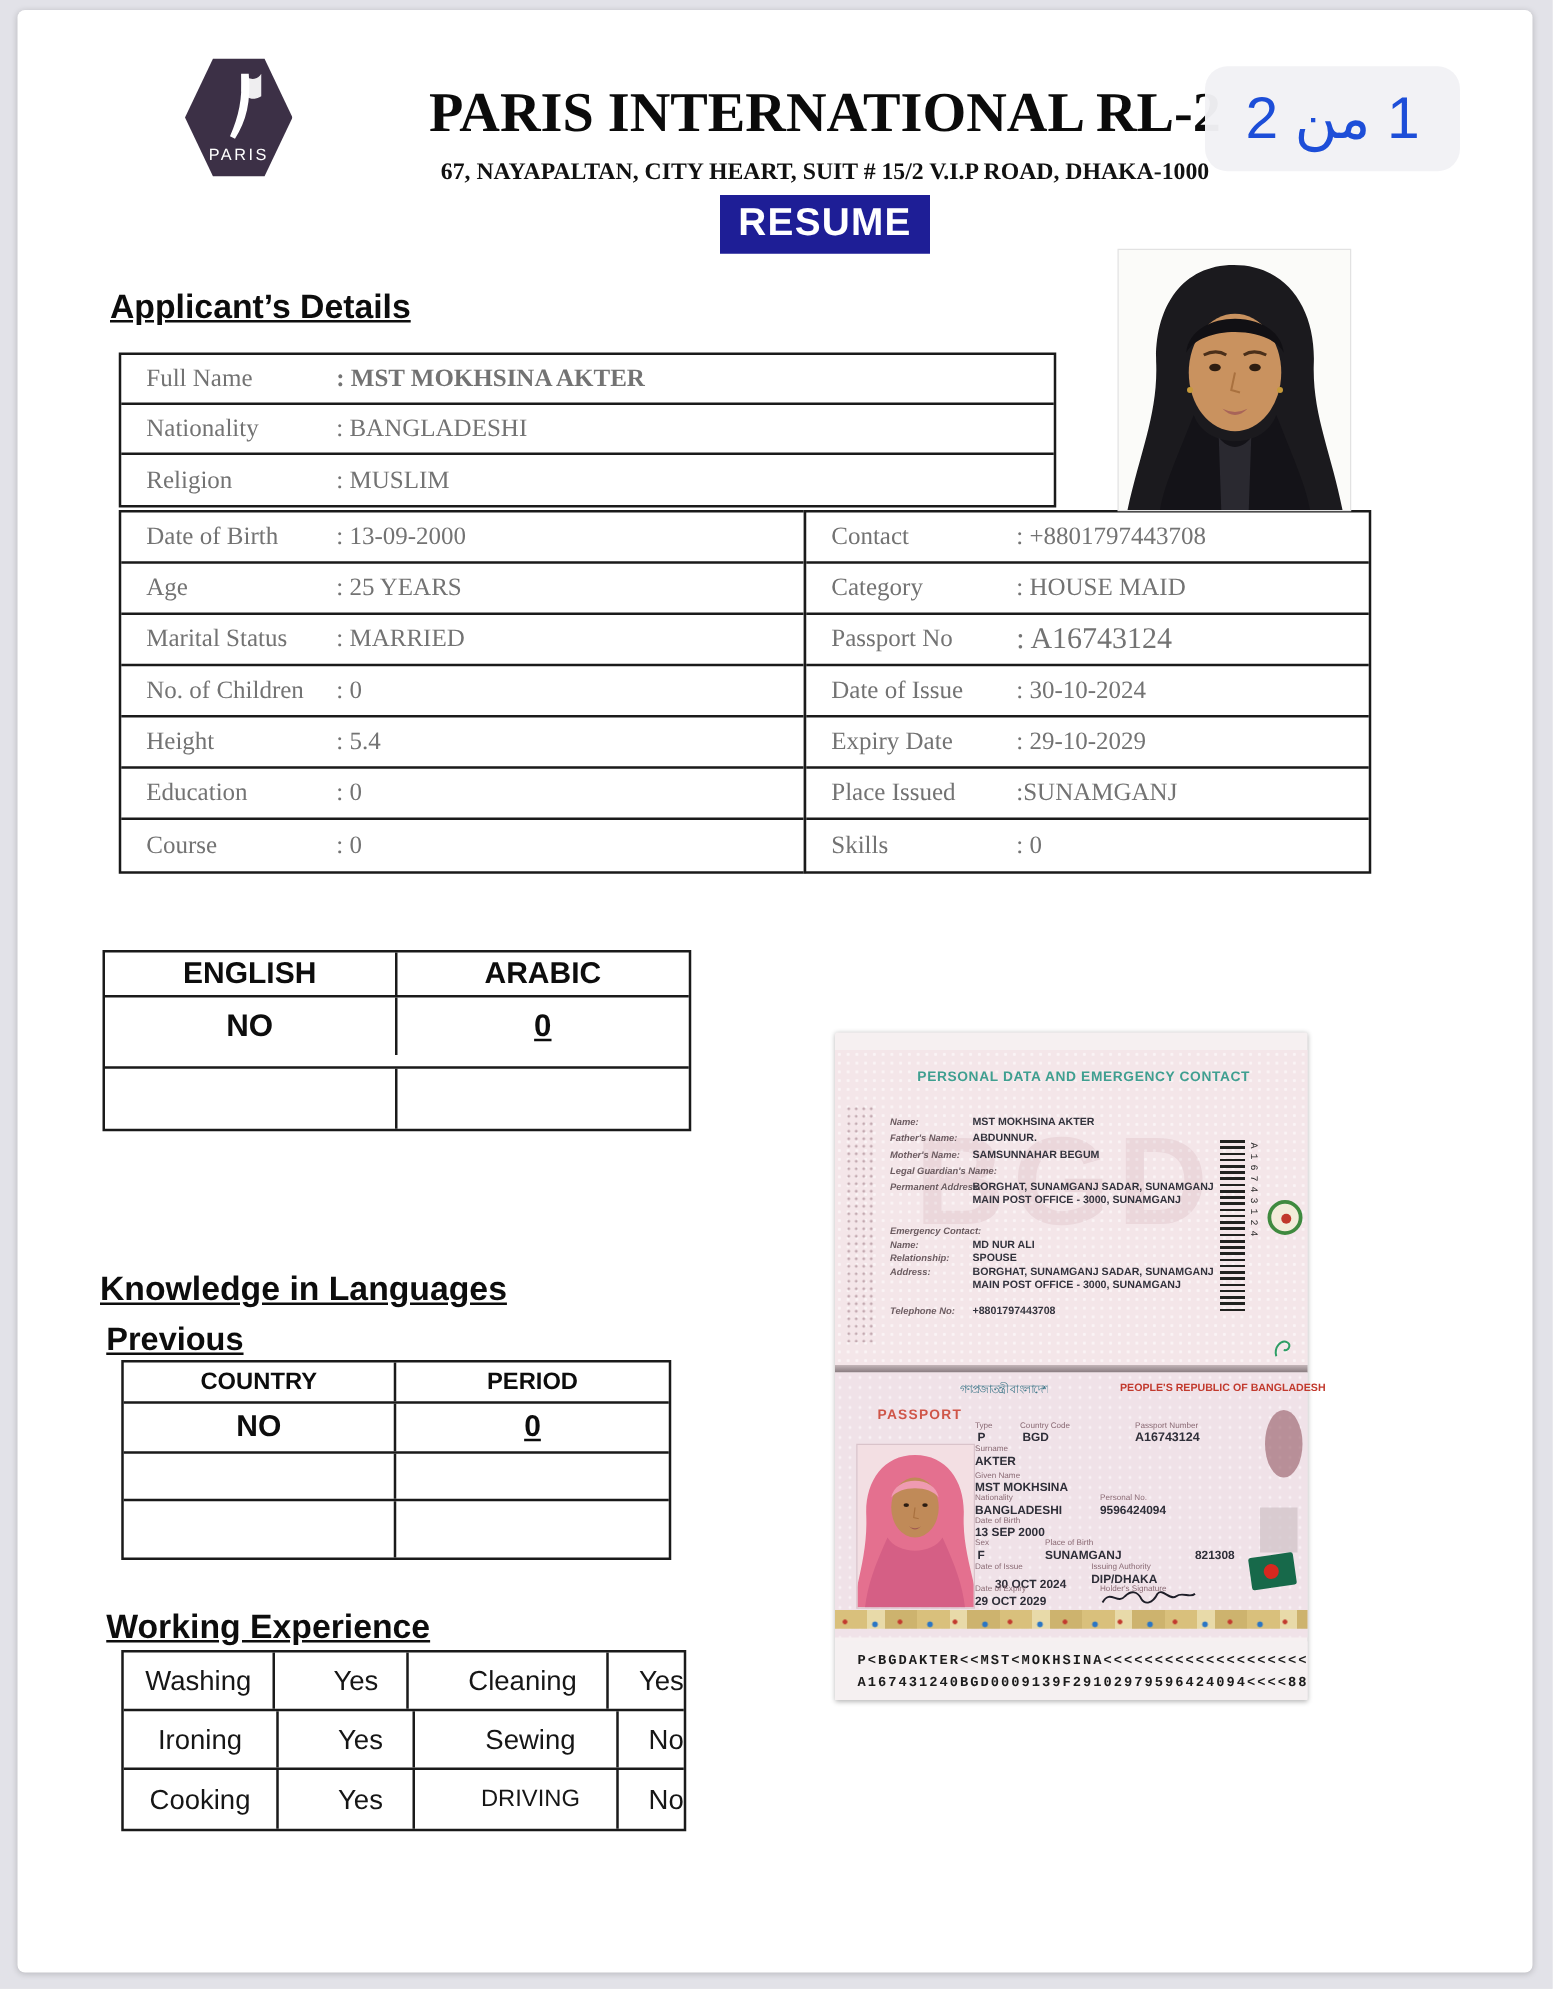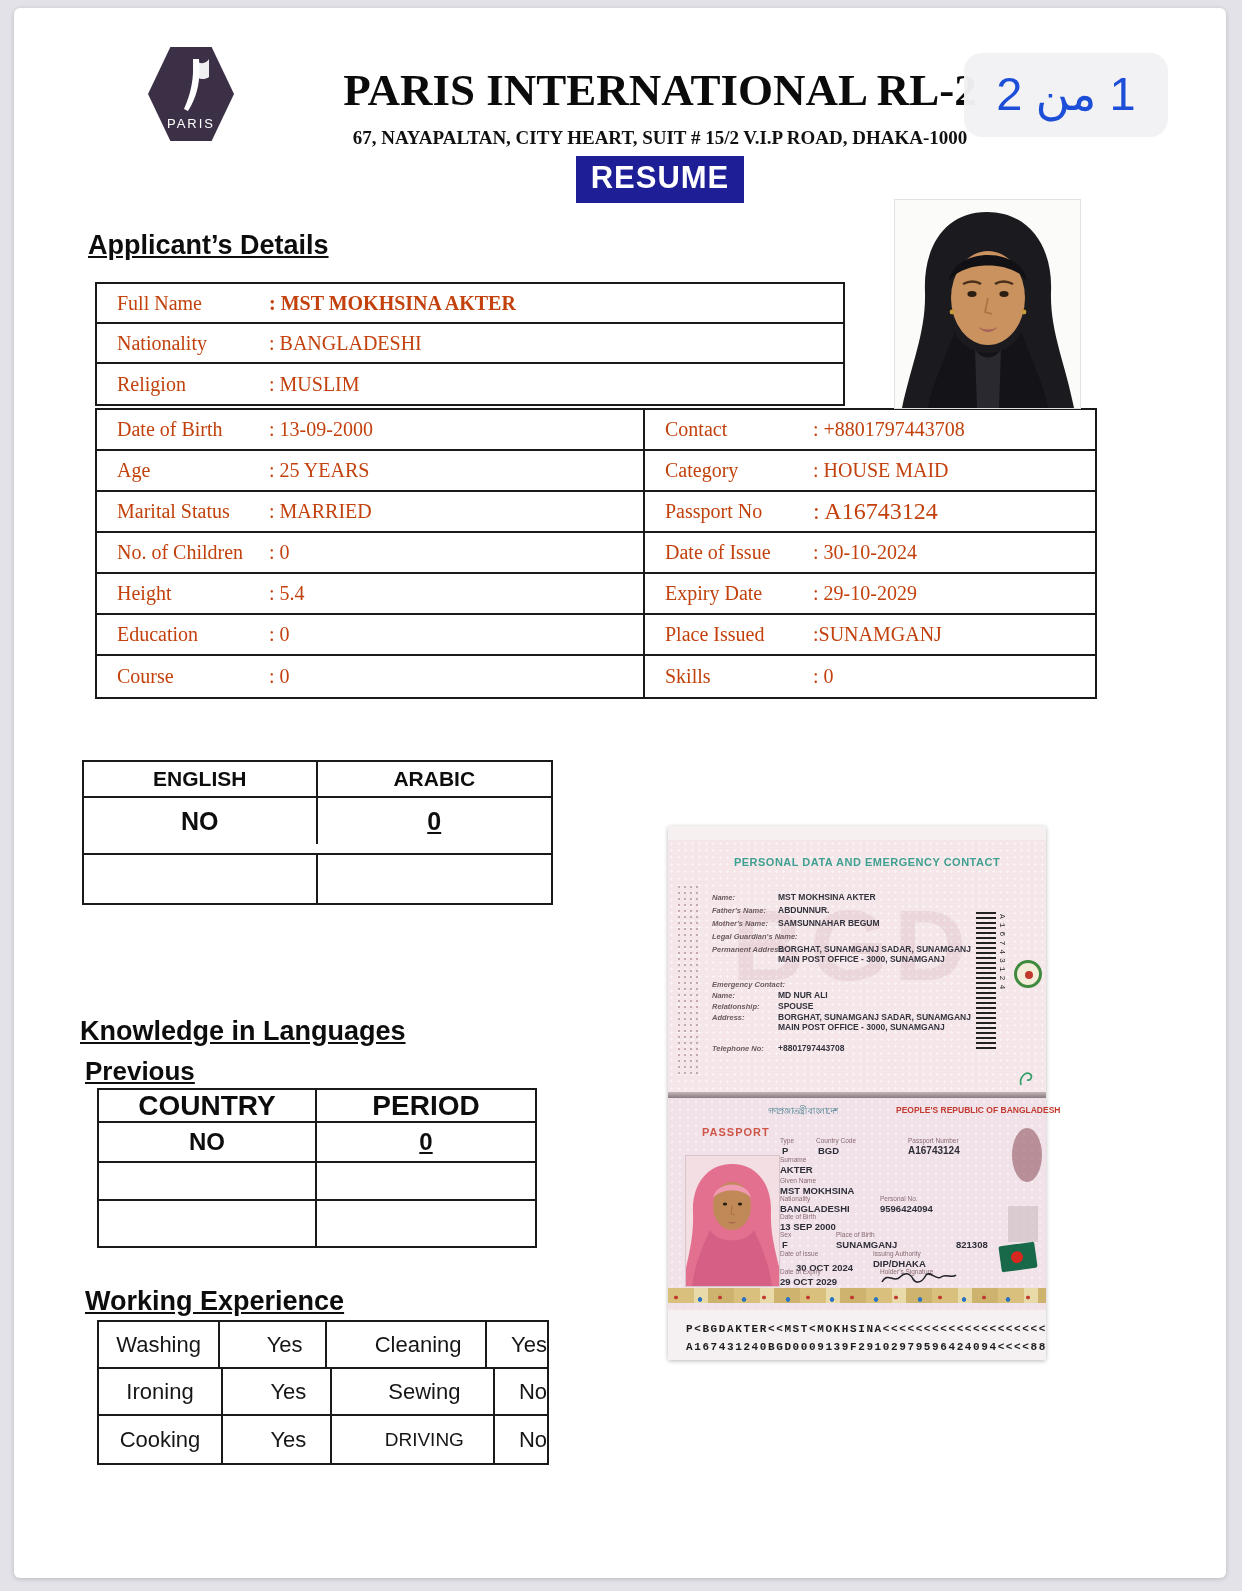--- a/index.html
+++ b/index.html
@@ -24,21 +24,21 @@
   
   .sec-heading { position:absolute; font-weight:bold; text-decoration:underline; color:#0d0d0d; }
   .h-details   { left:74px; top:222px; font-size:27px; }
   .h-knowledge { left:66px; top:983px; font-size:27px;margin-top:25px; }
   .h-previous  { left:71px; top:1048px; font-size:26px; }
   .h-working   { left:71px; top:1278px; font-size:27px; }
 
   
   .dtable { position:absolute; border:2px solid #1a1a1a; background:#fff; }
   .drow { display:flex; align-items:center; border-bottom:2px solid #1a1a1a; height:40px; padding-left:20px;
-          font-family:"Liberation Serif",serif; font-size:20px; color:#c2410c; }
+          font-family:"Liberation Serif",serif; font-size:20px; color:#737373; }
   .drow:last-child { border-bottom:none; }
   .t-a { left:81px; top:274px; width:750px; }
   .t-b { left:81px; top:400px; width:550px; }
   .t-c { left:629px; top:400px; width:454px; }
   .t-b .drow, .t-c .drow { height:41px; }
   .dlabel { flex:0 0 152px; }
   .t-c .dlabel { flex:0 0 148px; }
   .dvalue { flex:1; white-space:nowrap; }
   .v-bold { font-weight:bold; }
 
@@ -47,26 +47,26 @@
 
   
   .gtable { position:absolute; border:2px solid #1a1a1a; background:#fff; }
   .grow { display:flex; border-bottom:2px solid #1a1a1a; }
   .grow:last-child { border-bottom:none; }
   .gcell { border-right:2px solid #1a1a1a; display:flex; align-items:center; justify-content:center;
            font-weight:bold; color:#0d0d0d; }
   .gcell:last-child { border-right:none; }
   .t-lang { left:68px; top:752px; width:471px; }
   .t-lang .gcell { width:50%; }
-  .t-lang .r1 { height:36px; } .t-lang .r1 .gcell { font-size:21px; }
+  .t-lang .r1 { height:36px; } .t-lang .r1 .gcell { font-size:24px; }
   .t-lang .r2 { height:57px; align-items:flex-start; } .t-lang .r2 .gcell { font-size:25px; height:46px; }
   .t-lang .r3 { height:48px; }
   .t-prev { left:83px; top:1080px; width:440px; }
   .t-prev .gcell { width:50%; }
-  .t-prev .r1 { height:33px; } .t-prev .r1 .gcell { font-size:28px; }
+  .t-prev .r1 { height:33px; } .t-prev .r1 .gcell { font-size:19px; }
   .t-prev .r2 { height:40px; } .t-prev .r2 .gcell { font-size:24px; }
   .t-prev .r3 { height:38px; } .t-prev .r4 { height:45px; }
   .u { text-decoration:underline; }
   .t-work { left:83px; top:1312px; width:452px; }
   .t-work .grow { height:47px;gap:24px; }
   .t-work .gcell { font-weight:normal; font-size:22px; color:#161616; }
   .wc1 { width:139px; } .wc2 { width:95px; } .wc3 { width:156px; } .wc4 { flex:1; }
   .small-caps { font-size:19px !important; }
 
   

